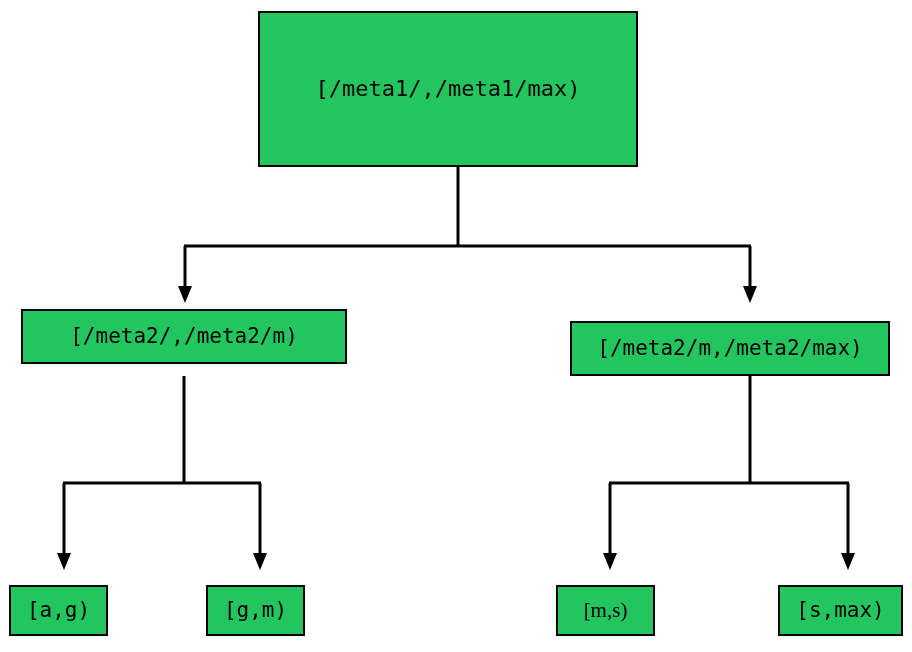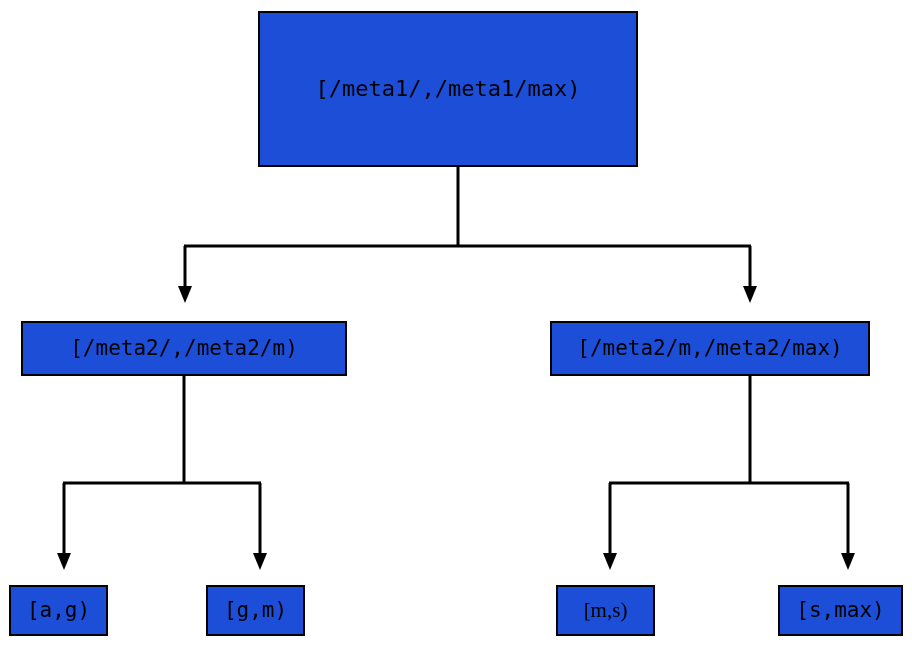--- a/index.html
+++ b/index.html
@@ -23,21 +23,21 @@
     left: 0;
     top: 0;
     width: 912px;
     height: 652px;
     pointer-events: none;
   }
   .node {
     position: absolute;
     box-sizing: border-box;
     border: 2px solid #000000;
-    background: #1d4ed8;
+    background: #22c55e;
     display: flex;
     align-items: center;
     justify-content: center;
     color: #000000;
     font-family: "DejaVu Sans Mono", "Liberation Mono", monospace;
     white-space: pre;
   }
   .node-label {
     display: block;
     line-height: 1;
@@ -47,27 +47,27 @@
   #node-root {
     left: 258px;
     top: 11px;
     width: 380px;
     height: 156px;
     font-size: 22px;
   }
   
   #node-meta2-low {
     left: 21px;
-    top: 321px;
+    top: 309px;
     width: 326px;
     height: 55px;
     font-size: 21px;
   }
   #node-meta2-high {
-    left: 550px;
+    left: 570px;
     top: 321px;
     width: 320px;
     height: 55px;
     font-size: 21px;
   }
   
   #node-leaf-ag {
     left: 9px;
     top: 585px;
     width: 99px;

